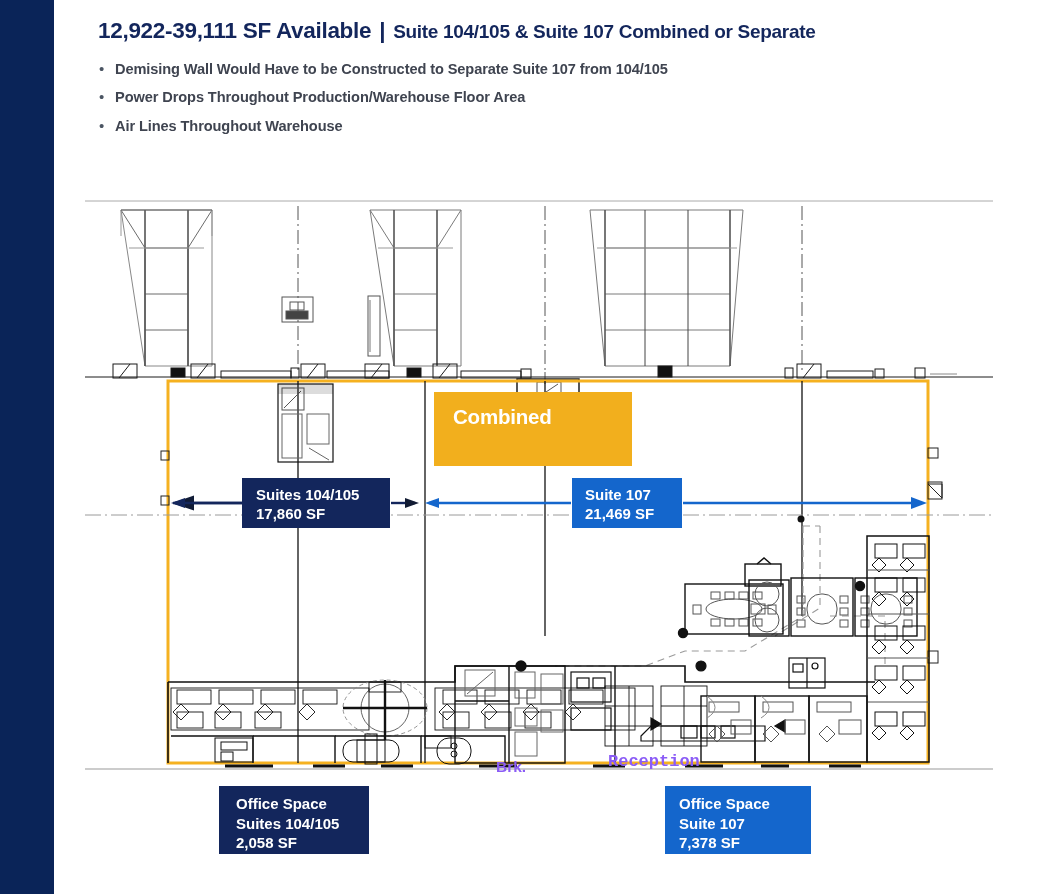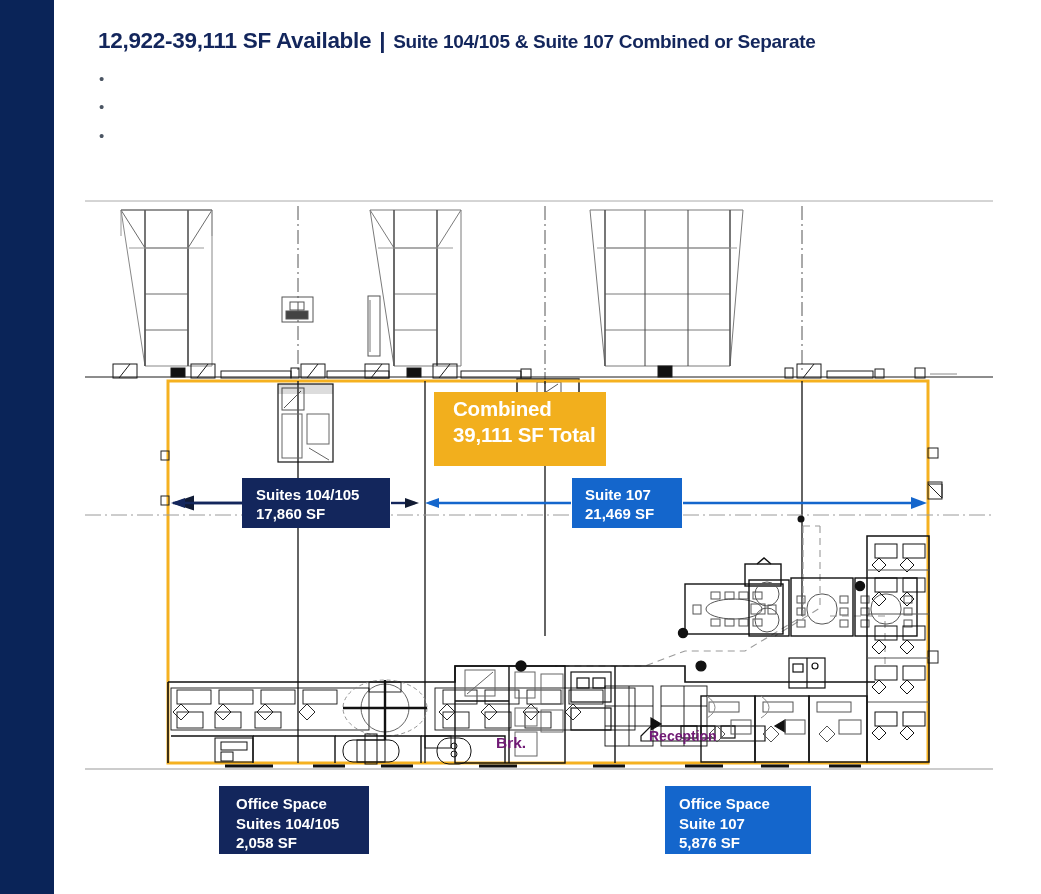--- a/index.html
+++ b/index.html
@@ -12,21 +12,21 @@
   }
   #page{position:relative;width:1041px;height:894px;overflow:hidden;background:#fff;}
 
   
   .side-rail{
     position:absolute;left:0;top:0;width:54px;height:894px;
     background:#0a2458;
   }
 
   
-  .header{position:absolute;left:98px;top:28px;width:900px;}
+  .header{position:absolute;left:98px;top:18px;width:900px;}
   .title{
     font-size:22.5px;font-weight:bold;color:#13265c;
     letter-spacing:-0.3px;white-space:nowrap;line-height:1.15;
   }
   .title .t-main{color:#13265c;}
   .title .t-bar{color:#13265c;font-weight:bold;padding:0 2px;}
   .title .t-sub{color:#13265c;font-size:19px;font-weight:bold;}
 
   .bullets{margin-top:16px;}
   .bullet-row{display:flex;align-items:flex-start;margin-bottom:10.5px;}
@@ -41,23 +41,23 @@
 
   
   .plan{position:absolute;left:85px;top:196px;width:910px;height:600px;}
   .plan svg{display:block;}
 
   
   .callout{position:absolute;box-sizing:border-box;color:#fff;font-weight:bold;}
   .callout .ln{display:block;white-space:nowrap;}
 
   .co-combined{
-    left:434px;top:392px;width:172px;height:74px;
+    left:434px;top:392px;width:198px;height:74px;
     background:#f2af1d;
-    padding:4px 0 0 19px;
+    padding:12px 0 0 19px;
     font-size:20.5px;line-height:25.5px;letter-spacing:-0.2px;
   }
   .co-s104{
     left:242px;top:478px;width:148px;height:50px;
     background:#13265c;
     padding:7px 0 0 14px;
     font-size:15px;line-height:19px;
   }
   .co-s107{
     left:572px;top:478px;width:110px;height:50px;
@@ -73,49 +73,53 @@
   }
   .co-off107{
     left:665px;top:786px;width:146px;height:68px;
     background:#1466cc;
     padding:8px 0 0 14px;
     font-size:15px;line-height:19.5px;
   }
 
   
   .plan-label{
-    position:absolute;color:#701a75;font-weight:bold;
+    position:absolute;color:#8b5cf6;font-weight:bold;
     font-family:"Liberation Sans", sans-serif;
+    margin-top:24px;
   }
   .lbl-brk{left:496px;top:734px;font-size:15.5px;}
-  .lbl-reception{left:649px;top:728px;font-size:14px;}
+  .lbl-reception{left:608px;top:728px;font-size:17px;font-family:Liberation Mono, monospace;}
 </style>
 </head>
 <body>
 
 <div id="page">
 
   <div class="side-rail"></div>
 
   <div class="header">
     <div class="title">
       <span class="t-main">12,922-39,111 SF Available</span>
       <span class="t-bar">|</span>
       <span class="t-sub">Suite 104/105 &amp; Suite 107 Combined or Separate</span>
     </div>
 
     <div class="bullets">
       <div class="bullet-row">
         <span class="bullet-dot">•</span>
+        <span class="bullet-text">Demising Wall Would Have to be Constructed to Separate Suite 107 from 104/105</span>
       </div>
       <div class="bullet-row">
         <span class="bullet-dot">•</span>
+        <span class="bullet-text">Power Drops Throughout Production/Warehouse Floor Area</span>
       </div>
       <div class="bullet-row">
         <span class="bullet-dot">•</span>
+        <span class="bullet-text">Air Lines Throughout Warehouse</span>
       </div>
     </div>
   </div>
 
   <div class="plan">
   <svg width="910" height="600" viewBox="0 0 910 600" xmlns="http://www.w3.org/2000/svg">
     <defs>
       <marker id="arrNavy" markerWidth="9" markerHeight="9" refX="8" refY="3.2" orient="auto">
         <path d="M0,0 L9,3.2 L0,6.4 Z" fill="#13265c"></path>
       </marker>
@@ -488,21 +492,20 @@
     <line x1="344" y1="307" x2="486" y2="307" stroke="#1466cc" stroke-width="2.4"></line>
     <path d="M340,307 L354,302 L354,312 Z" fill="#1466cc"></path>
 
     <line x1="598" y1="307" x2="836" y2="307" stroke="#1466cc" stroke-width="2.4"></line>
     <path d="M842,307 L826,301 L826,313 Z" fill="#1466cc"></path>
   </svg>
   </div>
 
   <div class="callout co-combined">
     <span class="ln">Combined</span>
-    <span class="ln">39,111 SF Total</span>
   </div>
 
   <div class="callout co-s104">
     <span class="ln">Suites 104/105</span>
     <span class="ln">17,860 SF</span>
   </div>
 
   <div class="callout co-s107">
     <span class="ln">Suite  107</span>
     <span class="ln">21,469 SF</span>
@@ -510,19 +513,19 @@
 
   <div class="callout co-off104">
     <span class="ln">Office Space</span>
     <span class="ln">Suites 104/105</span>
     <span class="ln">2,058 SF</span>
   </div>
 
   <div class="callout co-off107">
     <span class="ln">Office Space</span>
     <span class="ln">Suite 107</span>
-    <span class="ln">5,876 SF</span>
+    <span class="ln">7,378 SF</span>
   </div>
 
   <div class="plan-label lbl-brk">Brk.</div>
   <div class="plan-label lbl-reception">Reception</div>
 
 </div>
 
 </body></html>

